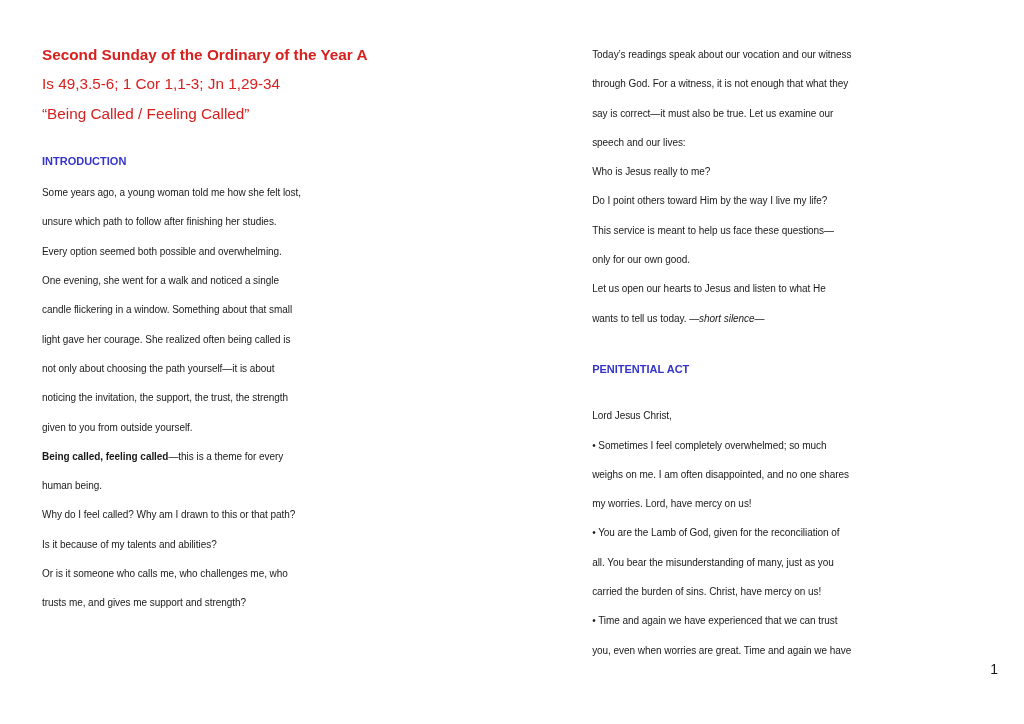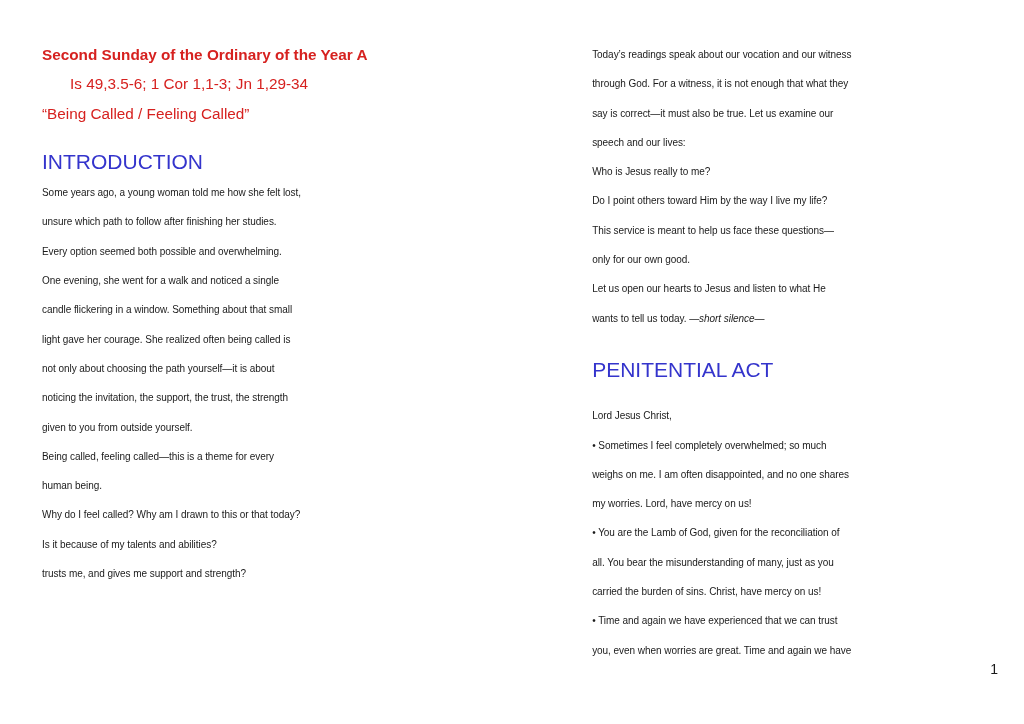--- a/index.html
+++ b/index.html
@@ -59,43 +59,42 @@
     font-weight: bold;
     font-size: 15.3px;
     line-height: 29.3px;
     white-space: nowrap;
   }
   .ref-red {
     color: #d6211f;
     font-size: 15.3px;
     line-height: 29.3px;
     white-space: nowrap;
-    margin-left: 28px;
   }
   .theme-red {
     color: #d6211f;
     font-size: 15.3px;
     line-height: 29.3px;
     white-space: nowrap;
   }
 
   .heading-blue {
     color: #3434cc;
-    font-weight: normal;
-    font-size: 21px;
+    font-weight: bold;
+    font-size: 11px;
     line-height: 29.3px;
     white-space: nowrap;
   }
 
   .gap-before-heading { height: 19px; }
   .gap-after-heading  { height: 2px; }
   .gap-block          { height: 22px; }
   .gap-block-sm       { height: 17px; }
 
-  .bold { font-weight: normal; }
+  .bold { font-weight: bold; }
   .ital { font-style: italic; margin-top: 20px; }
 
   .page-number {
     position: absolute;
     right: 26px;
     bottom: 48px;
     font-size: 14px;
     color: #1a1a1a;
     line-height: 1;
   }
@@ -128,22 +127,23 @@
       <div class="line">candle flickering in a window. Something about that small</div>
       <div class="line">light gave her courage. She realized often being called is</div>
       <div class="line">not only about choosing the path yourself—it is about</div>
       <div class="line">noticing the invitation, the support, the trust, the strength</div>
       <div class="line">given to you from outside yourself.</div>
 
       <div class="line"><span class="bold">Being called, feeling called</span><span>—this is a theme for every</span></div>
 
       <div class="line">human being.</div>
 
-      <div class="line">Why do I feel called? Why am I drawn to this or that today?</div>
+      <div class="line">Why do I feel called? Why am I drawn to this or that path?</div>
       <div class="line">Is it because of my talents and abilities?</div>
+      <div class="line">Or is it someone who calls me, who challenges me, who</div>
       <div class="line">trusts me, and gives me support and strength?</div>
 
     </div>
 
     <div class="col col-right">
 
       <div class="line">Today’s readings speak about our vocation and our witness</div>
       <div class="line">through God. For a witness, it is not enough that what they</div>
       <div class="line">say is correct—it must also be true. Let us examine our</div>
       <div class="line">speech and our lives:</div>

